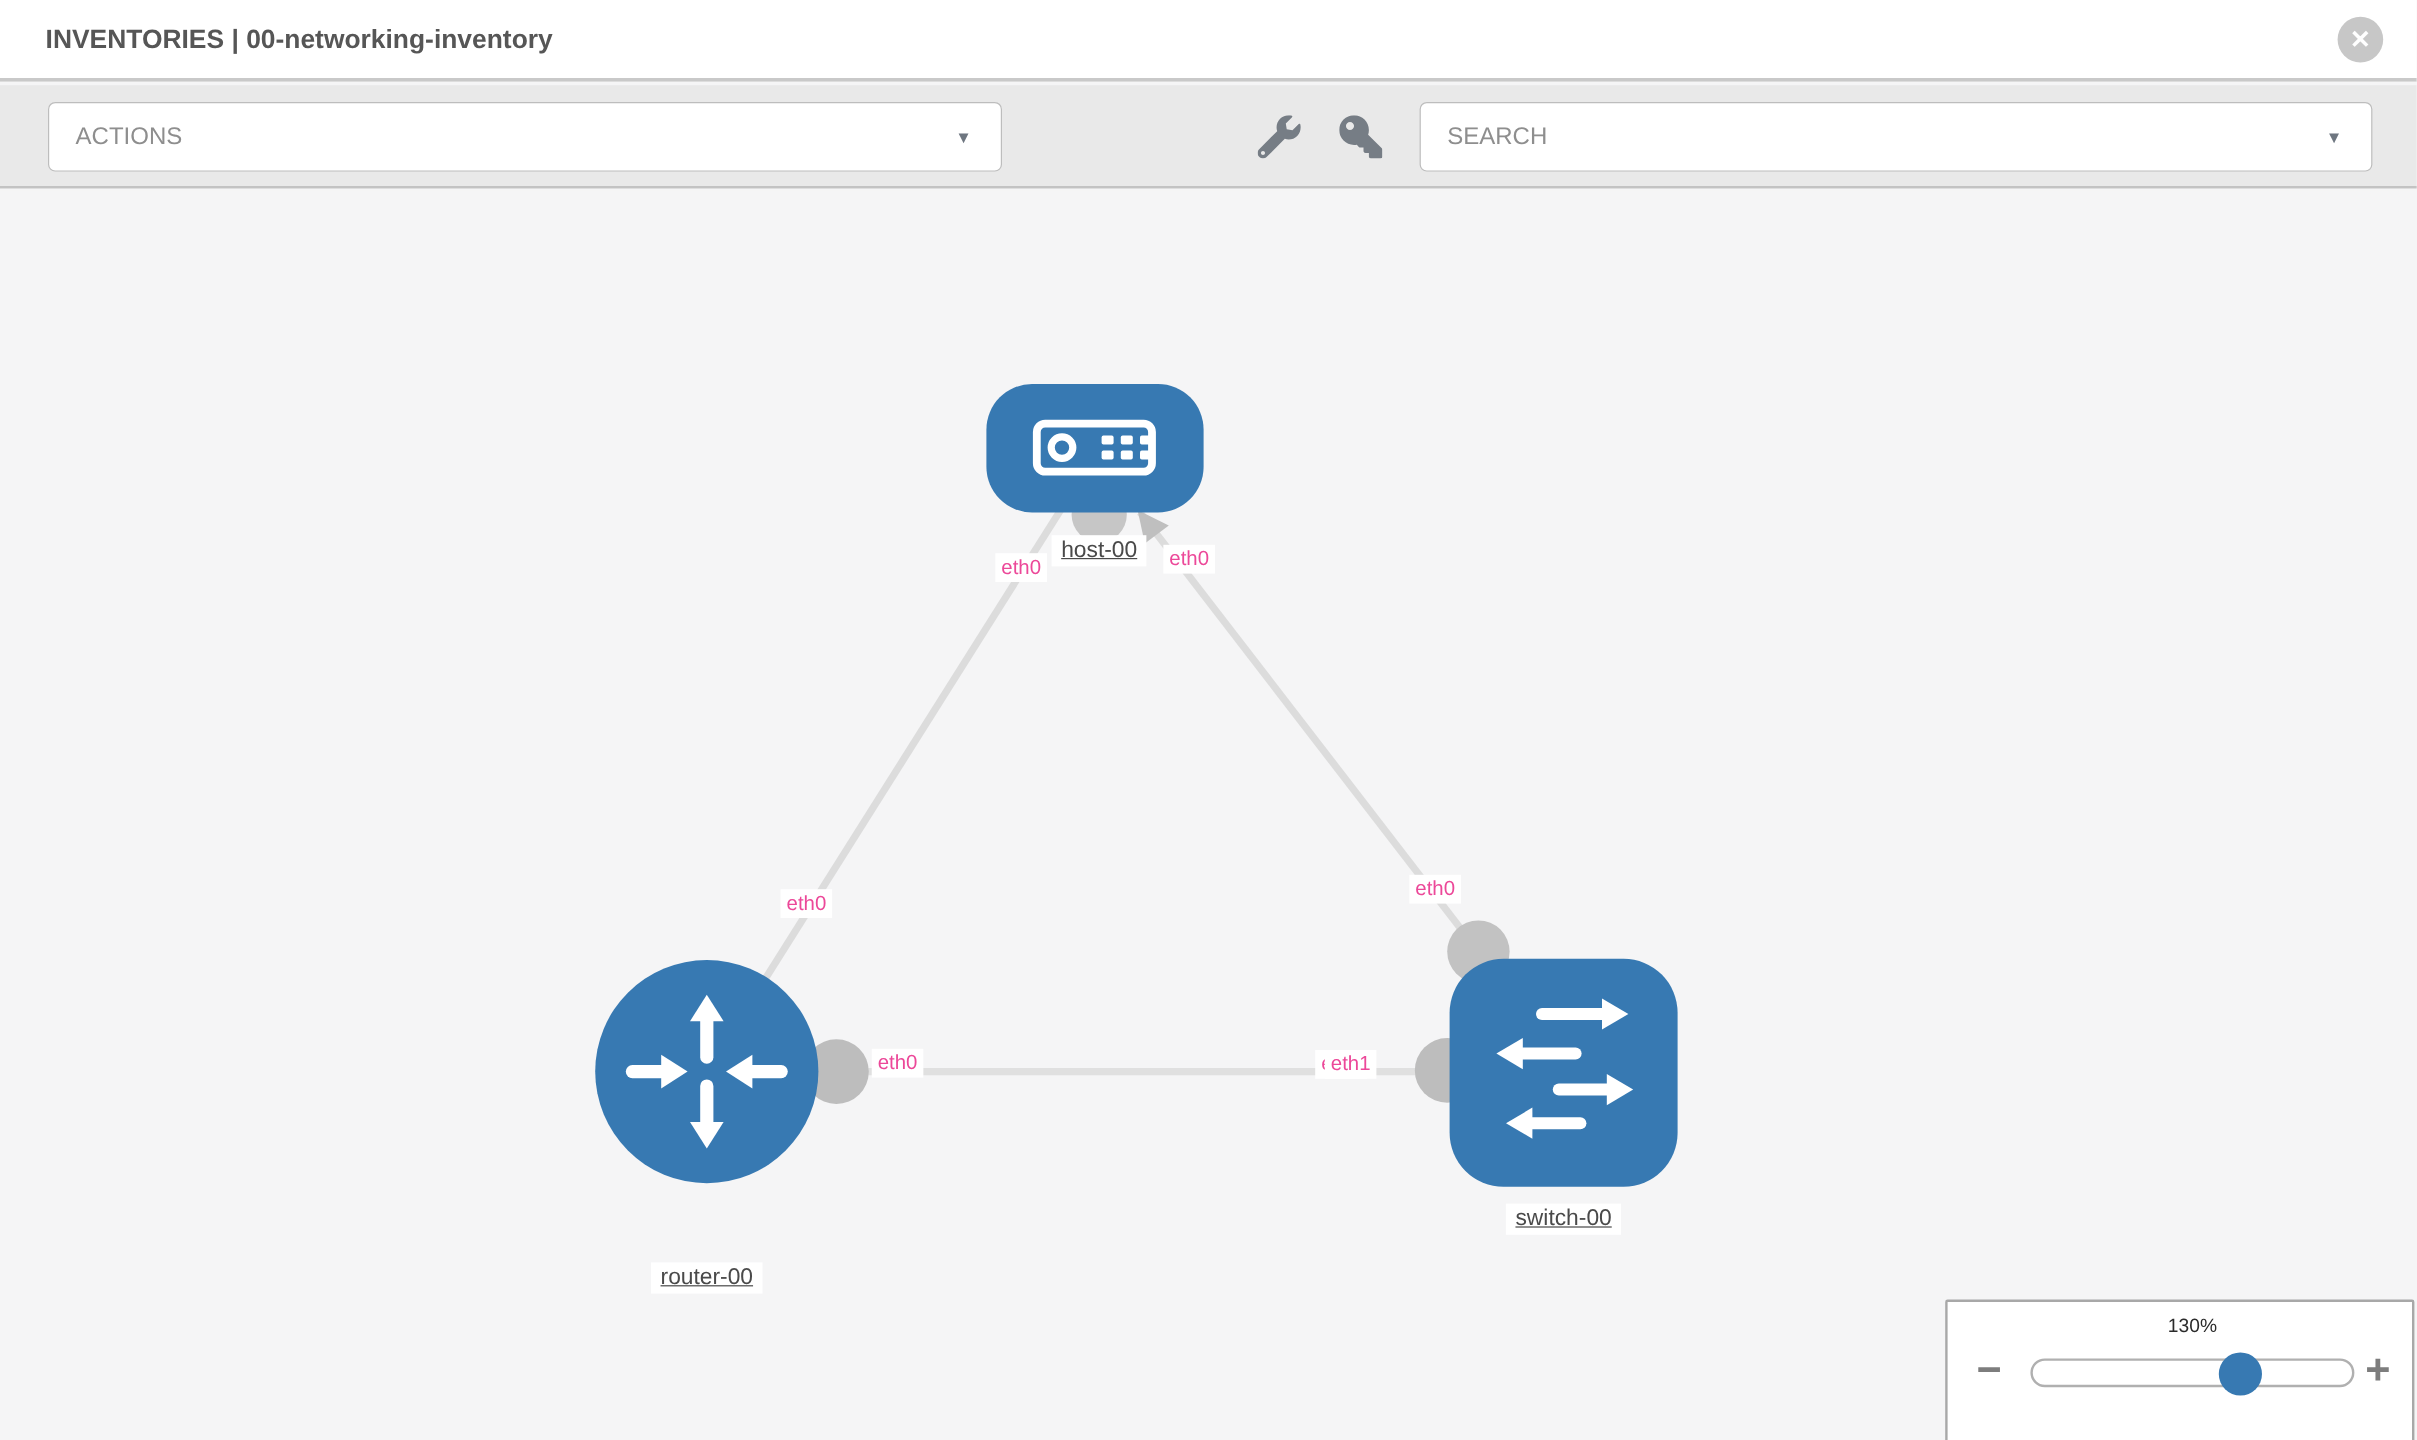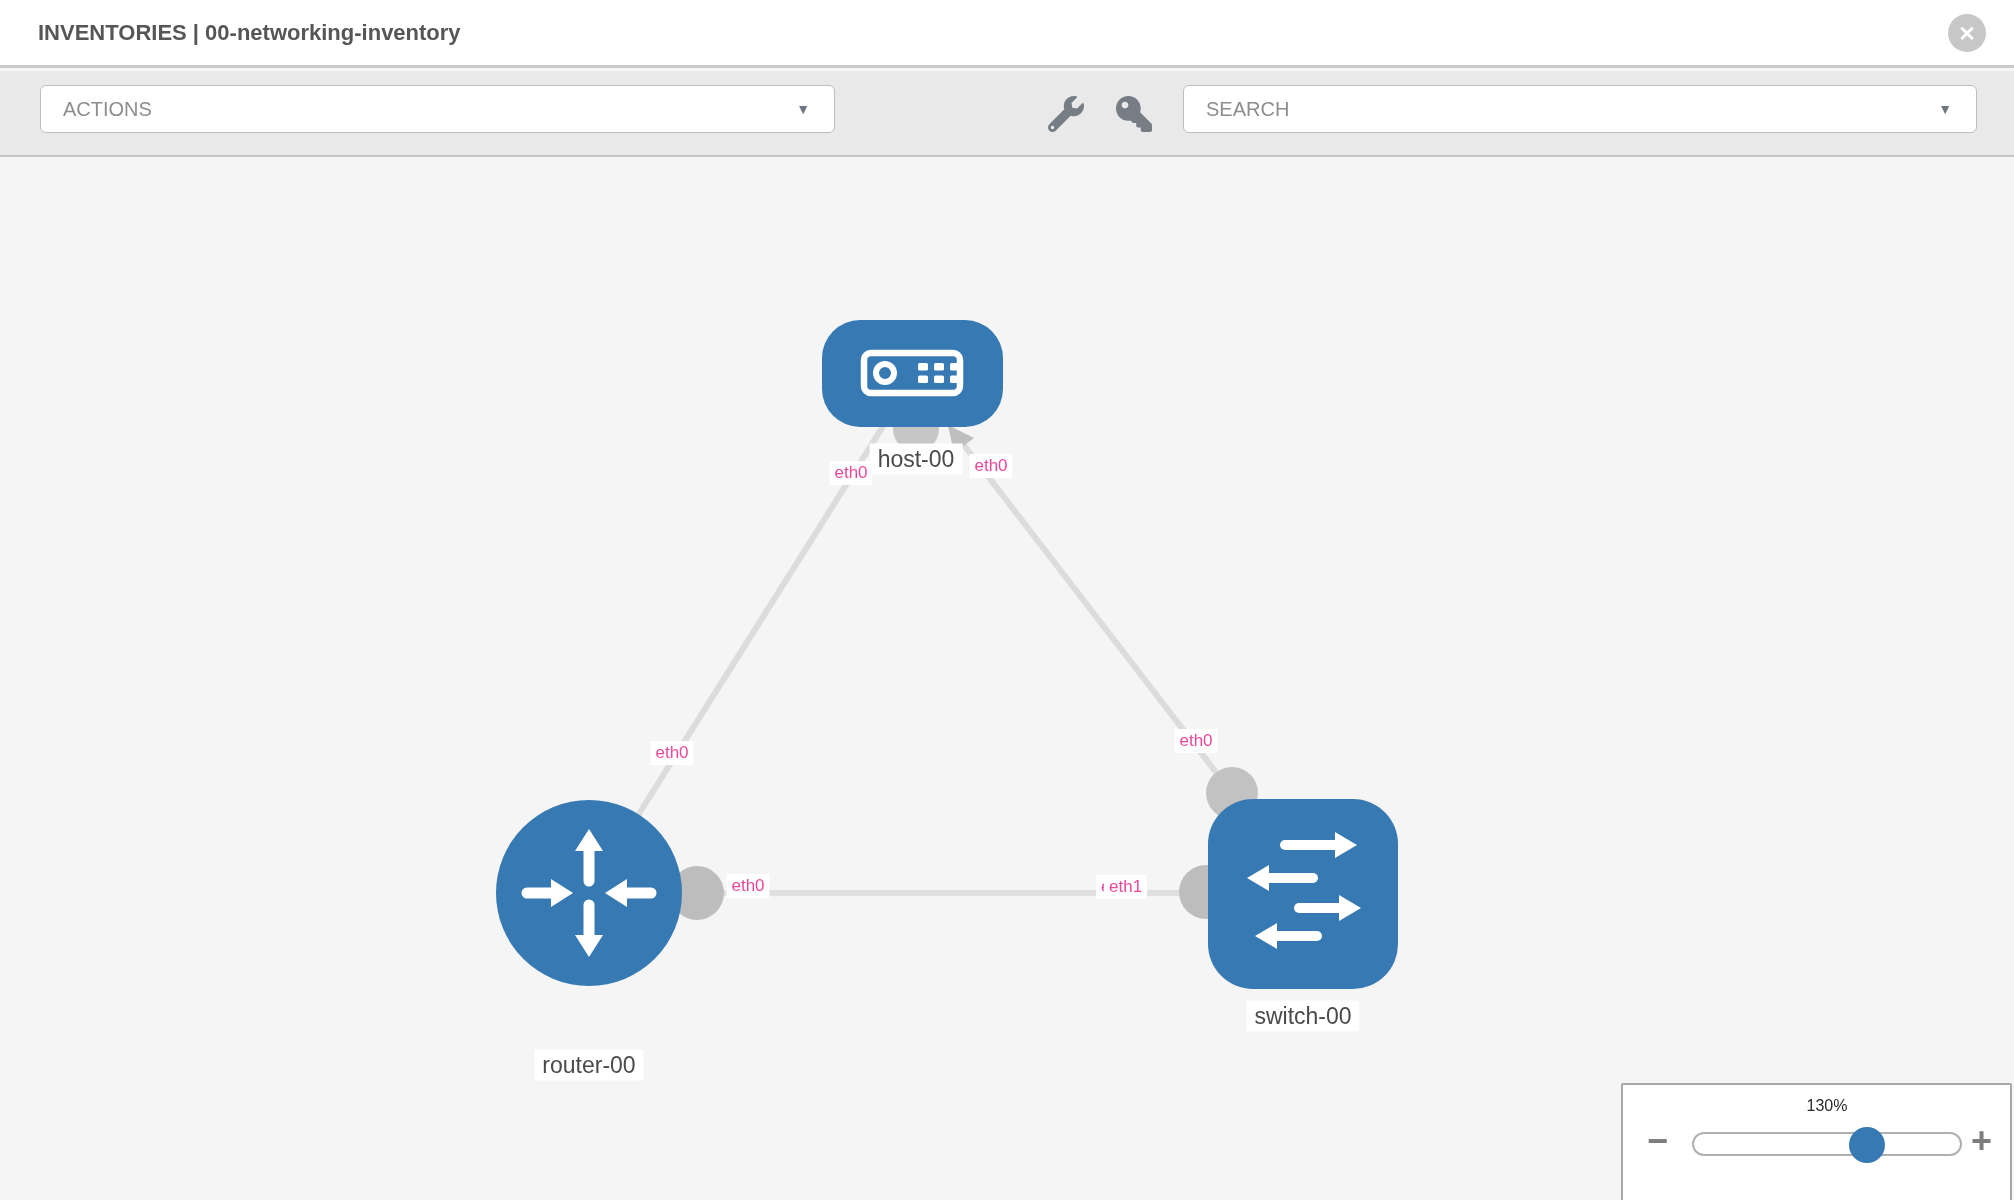--- a/index.html
+++ b/index.html
@@ -24,21 +24,21 @@
     background: #c7c7c7; color: #ffffff;
     display: flex; align-items: center; justify-content: center;
     font-size: 21px; font-weight: bold; cursor: pointer; line-height: 1;
   }
   
   .toolbar {
     position: absolute; top: 71px; left: 0; width: 2014px; height: 86px;
     background: #e9e9e9; border-bottom: 2px solid #c3c3c3;
   }
   .dropdown {
-    position: absolute; top: 14px; height: 48px;
+    position: absolute; top: 14px; height: 58px;
     background: #ffffff; border: 1px solid #bdbdbd; border-radius: 6px;
     display: flex; align-items: center; padding: 0 22px;
     font-size: 20px; color: #8e8e8e; cursor: pointer;
   }
   .dropdown .caret {
     position: absolute; right: 24px; top: 50%; transform: translateY(-50%);
     font-size: 14px; color: #6e7680;
   }
   .dd-actions { left: 40px;  width: 795px; }
   .dd-search  { left: 1183px; width: 794px; text-align: right; }
@@ -55,22 +55,23 @@
   }
   .topo-svg { position: absolute; top: 0; left: 0; }
   .chip {
     position: absolute; background: #ffffff; color: #ec4899;
     font-size: 17px; padding: 2px 5px; white-space: nowrap;
     transform: translate(-50%,-50%);
   }
   .chip.edge-anchored { transform: translate(0,-50%); }
   .node-label {
     position: absolute; background: #ffffff; color: #4a4a4a;
-    font-size: 23px; padding: 2px 8px; white-space: nowrap;
+    font-size: 19px; padding: 2px 8px; white-space: nowrap;
     transform: translate(-50%,-50%);
+    text-decoration: underline;
   }
   
   .zoom-panel {
     position: absolute; left: 1621px; top: 1083px; width: 391px; height: 140px;
     background: #ffffff; border: 2px solid #a8a8a8; border-radius: 2px;
   }
   .zoom-level {
     position: absolute; left: 204px; top: 12px; transform: translateX(-50%);
     font-size: 16px; color: #2b2b2b;
   }

